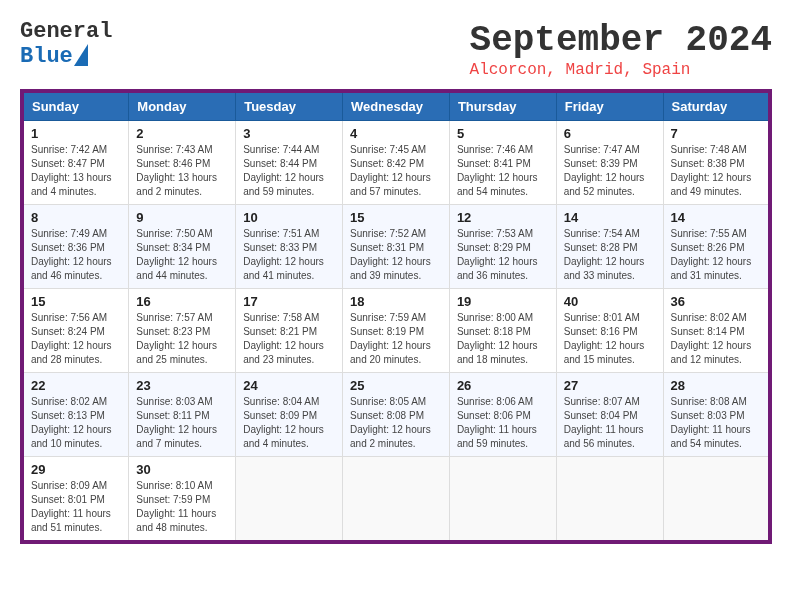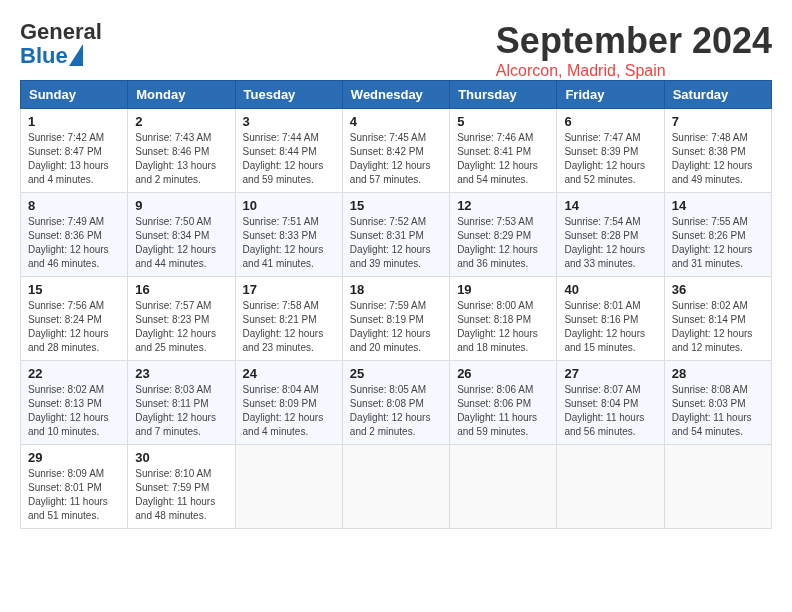--- a/index.html
+++ b/index.html
@@ -7,20 +7,22 @@
       font-family: Arial, sans-serif;
       background: #fff;
       width: 792px;
       min-height: 612px;
       padding: 20px;
     }
     .header {
       display: flex;
       justify-content: space-between;
       align-items: flex-start;
+      margin-bottom: 10px;
+      font-family: Liberation Mono, monospace;
     }
     .logo {
       display: flex;
       align-items: center;
     }
     .logo-text {
       display: flex;
       flex-direction: column;
       line-height: 1.1;
     }
@@ -32,21 +34,21 @@
       font-weight: bold;
       color: #333;
     }
     .location {
       font-size: 16px;
       color: #ef4444;
     }
     .calendar {
       width: 100%;
       border-collapse: collapse;
-      border: 1px solid #701a75;
+      border: 4px solid #701a75;
     }
     .calendar th {
       background-color: #2a6db5;
       color: white;
       text-align: left;
       padding: 6px 8px;
       font-size: 13px;
       border: 1px solid #1a5a9a;
     }
     .calendar td {
@@ -88,21 +90,21 @@
       margin-bottom: 3px;
     }
   </style>
 </head>
 <body>
 
 <div class="header">
   <div class="logo">
     <div class="logo-text">
       <span style="font-size:22px;font-weight:bold;color:#333;">General</span>
-      <div style="display:flex;align-items:flex-start;">
+      <div style="display:flex;align-items:center;">
         <span style="font-size:22px;font-weight:bold;color:#1a6bb5;">Blue</span>
         <span class="logo-arrow"></span>
       </div>
     </div>
   </div>
   <div class="title-section">
     <div class="month-title">September 2024</div>
     <div class="location">Alcorcon, Madrid, Spain</div>
   </div>
 </div>

